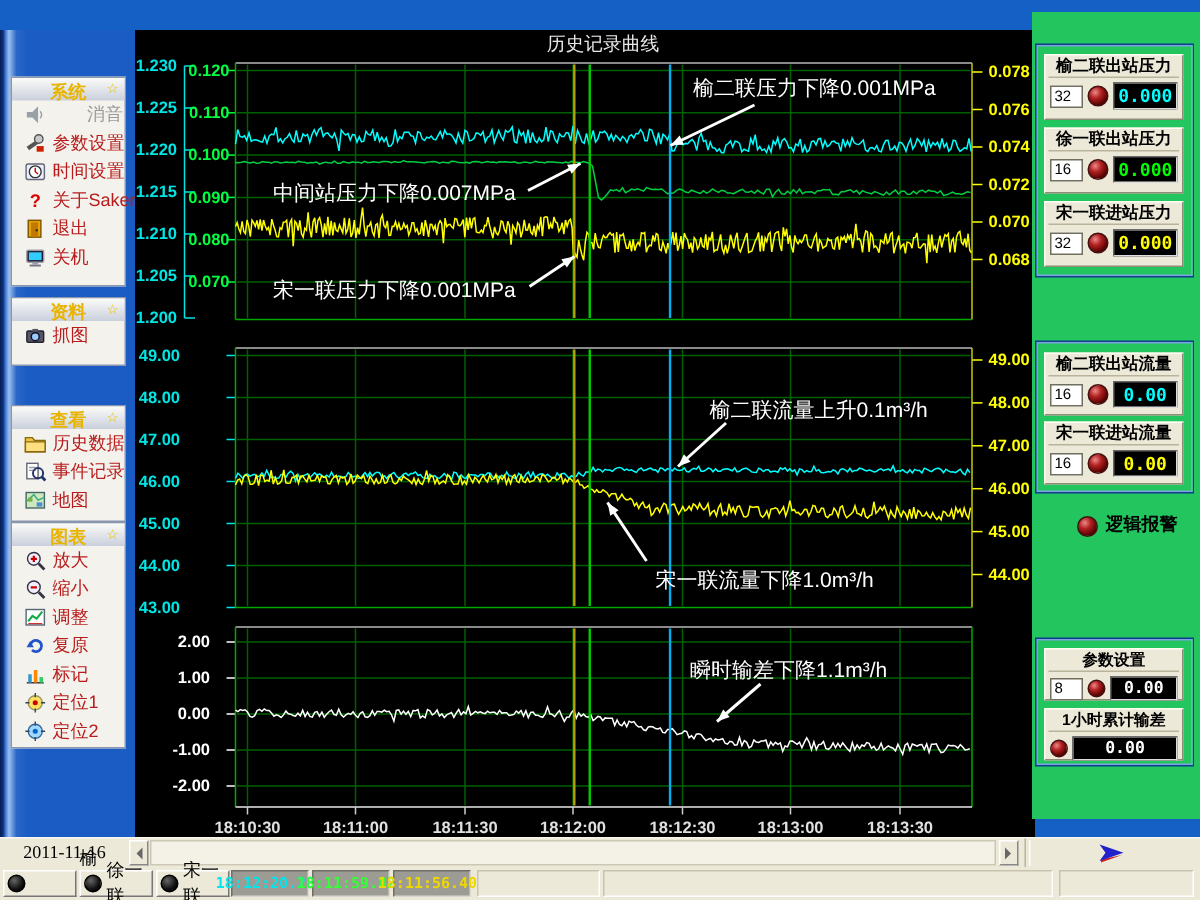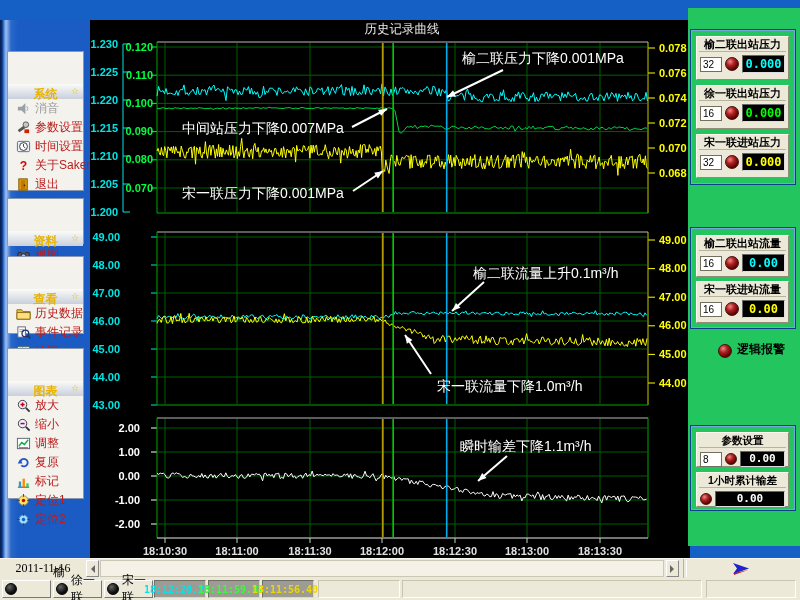--- a/index.html
+++ b/index.html
@@ -6,25 +6,25 @@
   .screen{width:800px;height:600px;position:relative;overflow:hidden;background:#1560C4;
     font-family:"Liberation Sans","DejaVu Sans",sans-serif;}
   .titlebar{position:absolute;left:0;top:0;width:800px;height:20px;
     background:linear-gradient(180deg,#4a7edb 0%,#2c56c0 45%,#16379e 100%);
     color:#fff;font-weight:bold;font-size:12px;line-height:20px;padding-left:7px;box-sizing:border-box;
     text-shadow:1px 1px 1px #001a4d;}
   
   .sidebar{position:absolute;left:0;top:20px;width:90px;height:538px;
     background:linear-gradient(90deg,#061f52 0,#0a2f7c 2px,#4a83dc 4px,#9cc0f0 6px,#2a67c8 11px,#1b5cc4 18px);}
   .sbpanel{position:absolute;left:7px;width:77px;background:#f3f2ec;border:1px solid #8896b0;box-sizing:border-box;}
-  .sbhdr{height:15px;background:linear-gradient(180deg,#fbfbf8,#c9cfdc);position:relative;text-align:center;margin-top:32px;}
+  .sbhdr{height:15px;background:linear-gradient(180deg,#fbfbf8,#c9cfdc);position:relative;text-align:center;}
   .sbtitle{color:#e8b400;font-weight:bold;font-size:12px;line-height:15px;}
   .sbstar{position:absolute;right:4px;top:0;color:#e8c000;font-size:9px;line-height:15px;}
   .sbitem{display:flex;align-items:center;gap:4px;padding:2px 1px 2px 8px;font-size:12px;color:#b91c1c;height:15px;cursor:pointer;white-space:nowrap;}
-  .sbitem.disabled{color:#9a9a9a;}
+  .sbitem.disabled{color:#9a9a9a;justify-content:space-between;}
   .sbicon{width:15px;height:15px;flex:none;}
   
   .chart-area{position:absolute;left:90px;top:20px;width:598px;height:538px;background:#000;}
   
   .rightpanel{position:absolute;left:688px;top:8px;width:124px;height:538px;background:#22c55e;}
   .grpbox{position:absolute;left:3px;width:104px;border:1px solid #7aa4e0;box-shadow:0 0 0 1px #0d3f8e;box-sizing:border-box;}
   .readout{position:absolute;left:4px;width:93px;background:#ECE9D8;border:1px solid;border-color:#FFFFF4 #8f8c77 #8f8c77 #FFFFF4;box-sizing:border-box;}
   .rhdr{font-size:11px;font-weight:bold;text-align:center;height:14px;line-height:14px;border-bottom:1px solid #b8b49c;margin:0 2px;color:#000;white-space:nowrap;}
   .rrow{display:flex;align-items:center;gap:3px;padding:3px 3px 0 3px;}
   .led{width:14px;height:14px;border-radius:50%;flex:none;border:1px solid #411;box-sizing:border-box;
@@ -110,21 +110,21 @@
         <div class="sbhdr"><span class="sbtitle">资料</span><span class="sbstar">☆</span></div>
         <div class="sbitem">
           <span class="sbicon"><svg width="15" height="15" viewBox="0 0 16 16">
               <rect x="2" y="5" width="12" height="8" rx="1" fill="#556" stroke="#223"></rect>
               <rect x="6" y="3.5" width="4" height="2" fill="#556"></rect>
               <circle cx="8" cy="9" r="2.8" fill="#9cf" stroke="#112"></circle>
             </svg></span>
           <span>抓图</span>
         </div>
       </div>
-      <div class="sbpanel" style="top: 236px; height: 78px;">
+      <div class="sbpanel" style="top: 250px; height: 78px;">
         <div class="sbhdr"><span class="sbtitle">查看</span><span class="sbstar">☆</span></div>
         <div class="sbitem">
           <span class="sbicon"><svg width="15" height="15" viewBox="0 0 16 16">
               <path d="M1 4h5l1.5 2H15v8H1z" fill="#f0c040" stroke="#8a6a10"></path>
               <path d="M1 7h14v7H1z" fill="#ffe080" stroke="#8a6a10"></path>
             </svg></span>
           <span>历史数据</span>
         </div>
         <div class="sbitem">
           <span class="sbicon"><svg width="15" height="15" viewBox="0 0 16 16">

